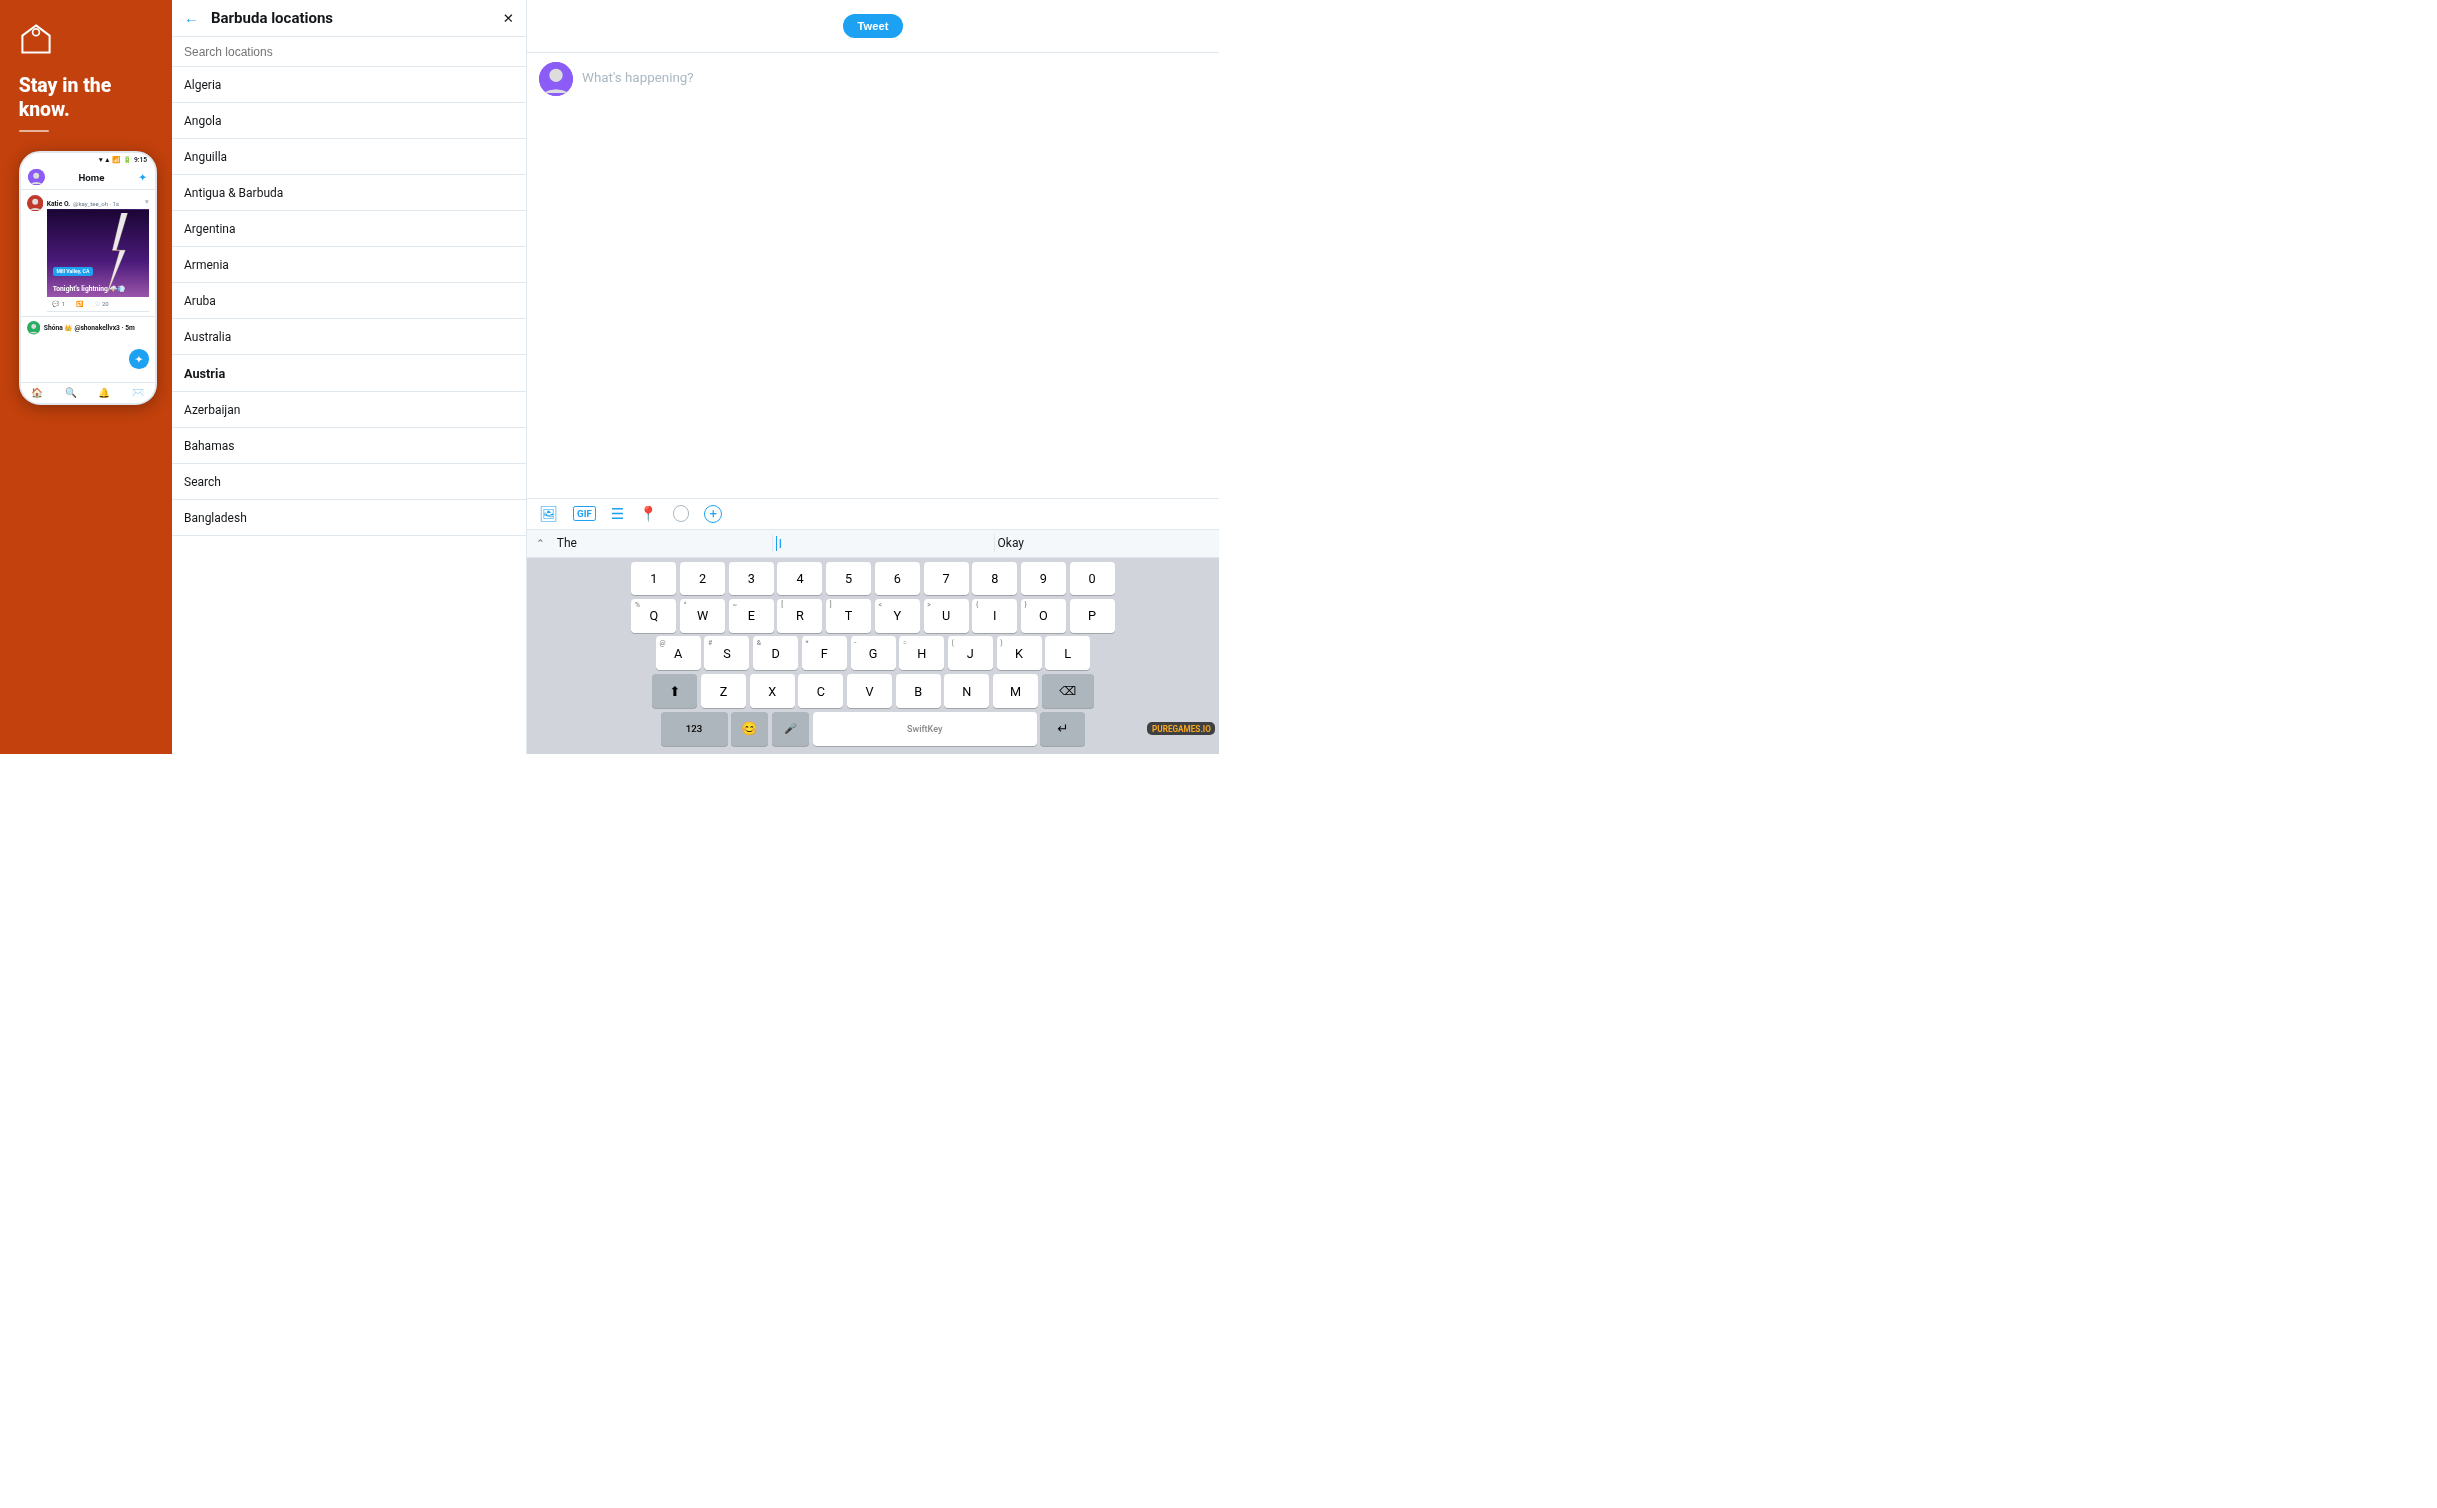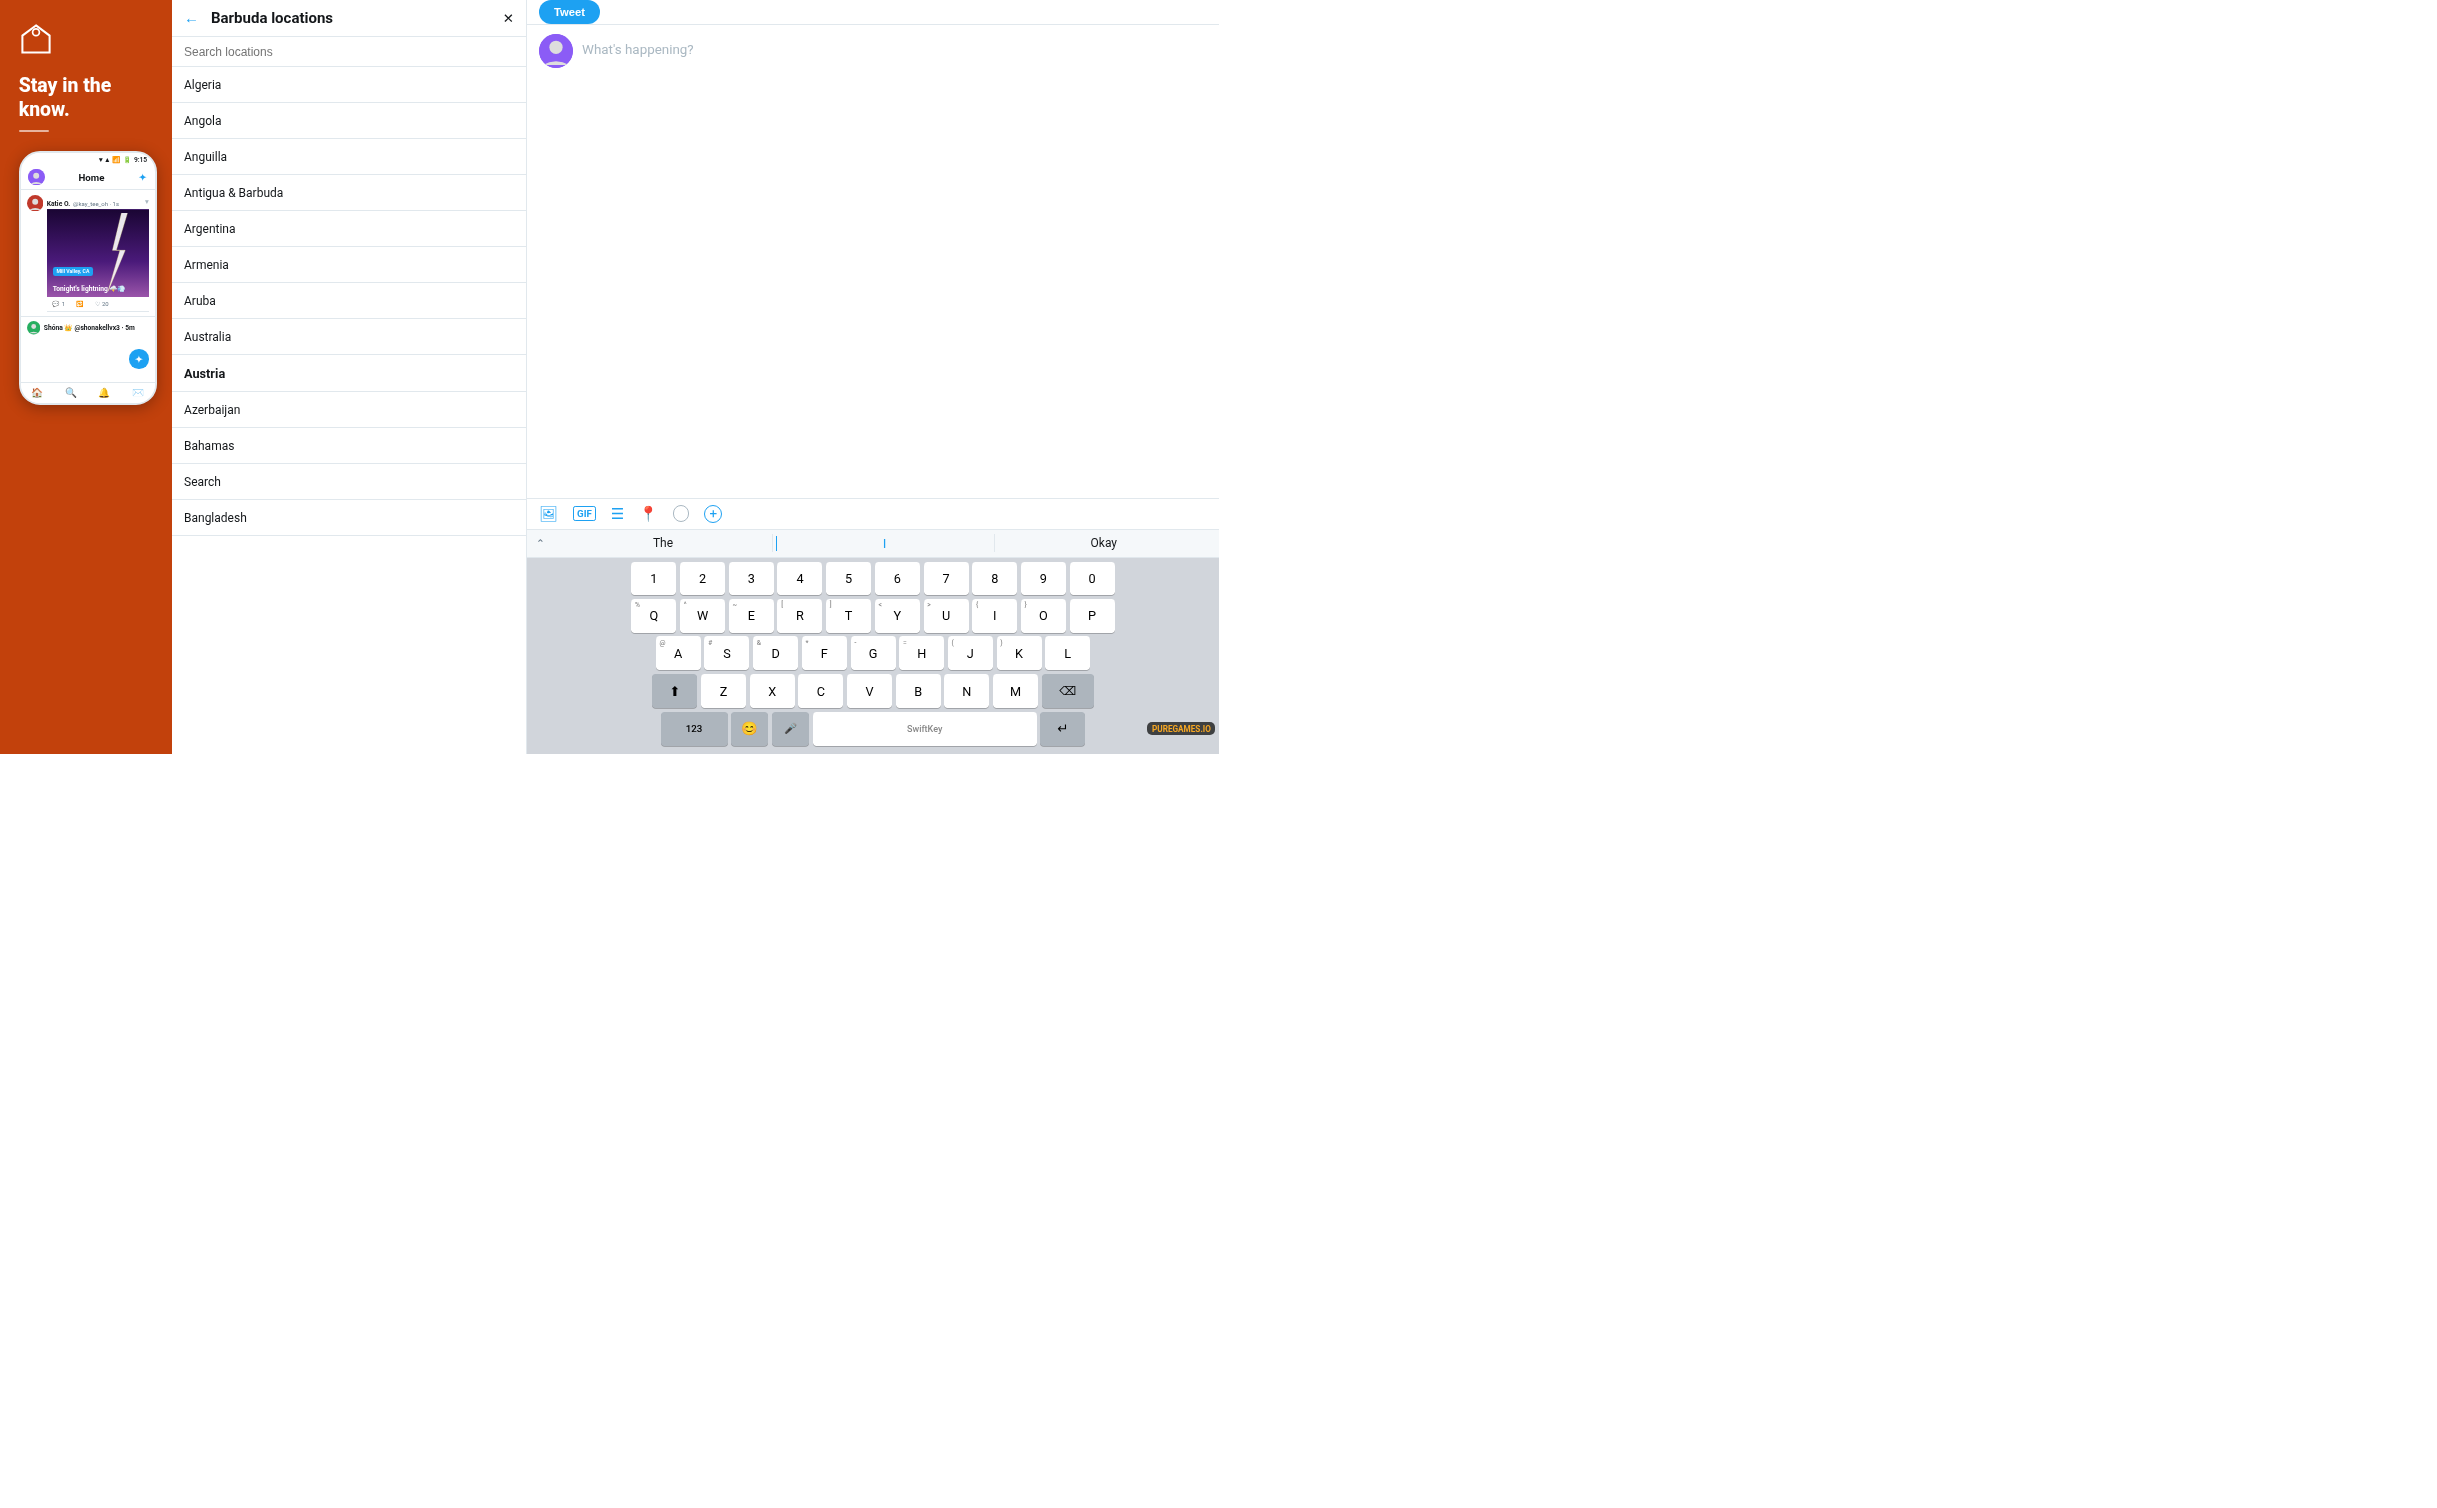--- a/index.html
+++ b/index.html
@@ -225,22 +225,22 @@
     
     .right-panel {
       flex: 1;
       background: #fff;
       display: flex;
       flex-direction: column;
     }
     .right-header {
       display: flex;
       align-items: center;
-      justify-content: flex-start;
-      padding: 0 12px;
+      justify-content: center;
+      padding: 14px 12px;
       border-bottom: 0.7px solid #e1e8ed;
     }
     .tweet-btn {
       background: #1da1f2;
       color: #fff;
       border: none;
       border-radius: 15px;
       padding: 6px 15px;
       font-size: 11.2px;
       font-weight: 700;
@@ -309,21 +309,21 @@
       border-bottom: 0.7px solid #e1e8ed;
       gap: 0;
     }
     .autocomplete-chevron {
       color: #657786;
       font-size: 10.5px;
       margin-right: 12px;
     }
     .autocomplete-word {
       flex: 1;
-      text-align: center;
+      text-align: left;
       font-size: 12px;
       color: #14171a;
     }
     .autocomplete-word.middle {
       color: #1da1f2;
       font-size: 13.4px;
       border-left: 1.5px solid #1da1f2;
       padding-left: 1.5px;
     }
     .autocomplete-divider {

